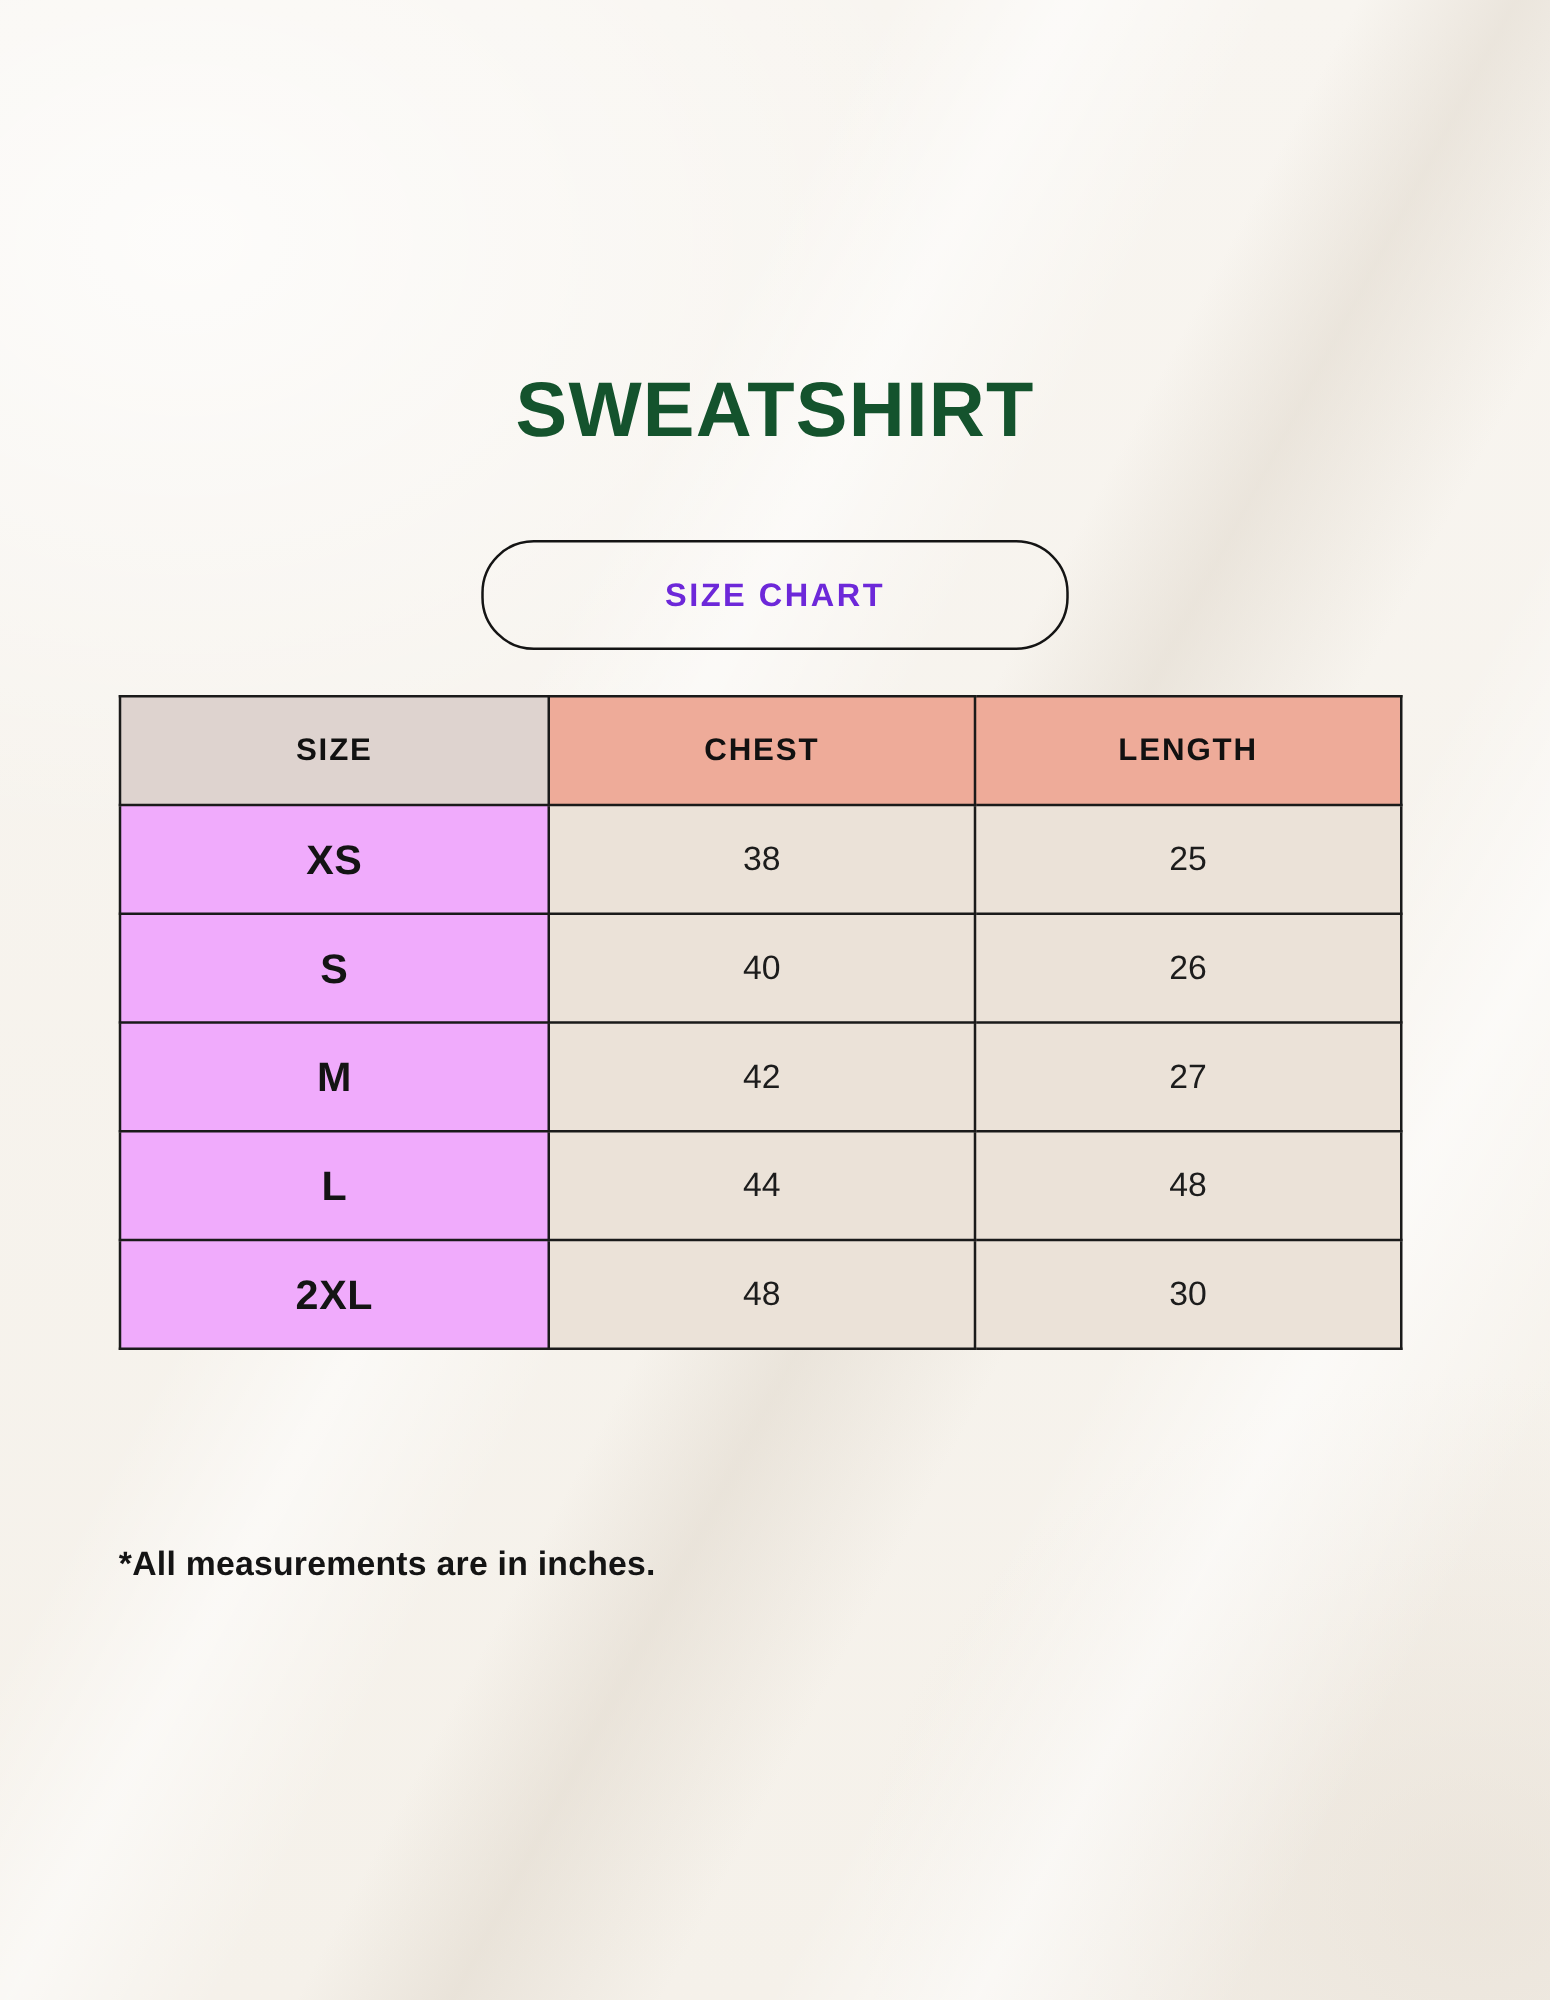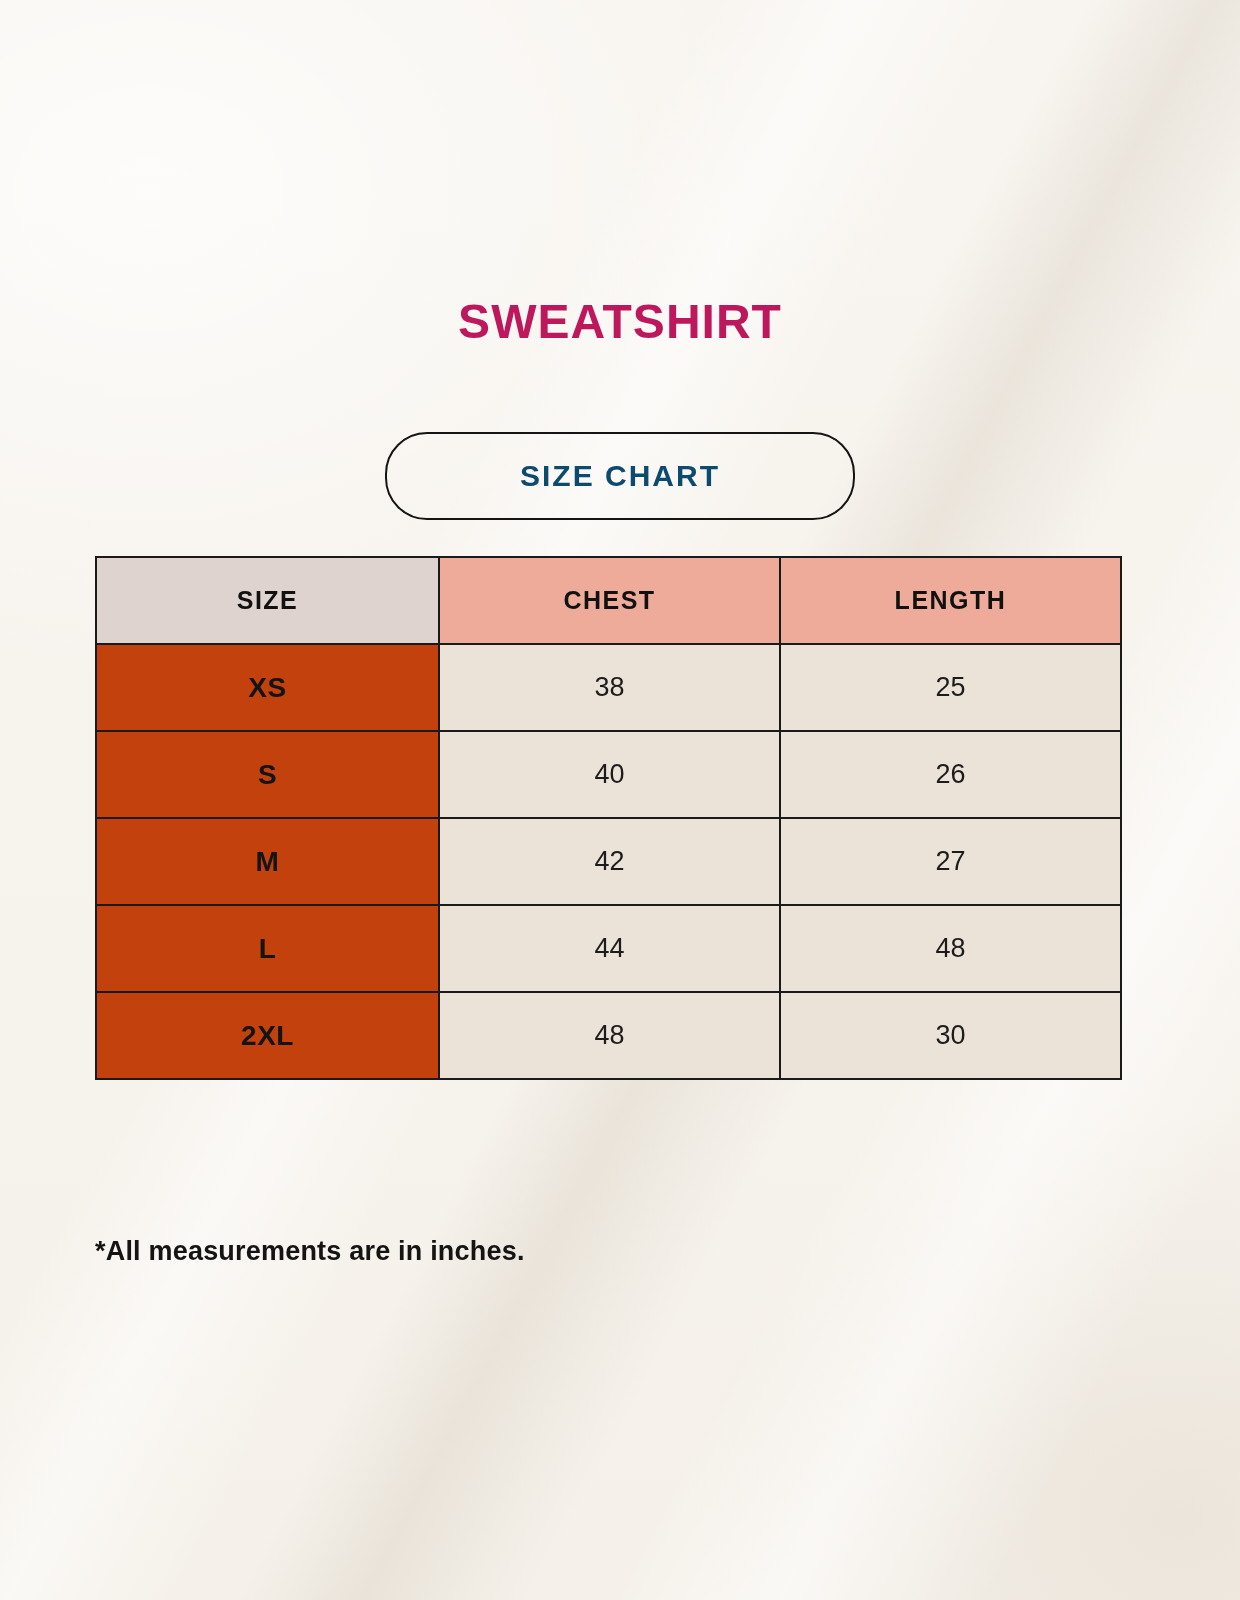--- a/index.html
+++ b/index.html
@@ -34,46 +34,46 @@
     width: 1240px;
     height: 1600px;
   }
 
   .title {
     position: absolute;
     top: 298px;
     left: 0;
     width: 1240px;
     text-align: center;
-    font-size: 48px;
+    font-size: 62px;
     font-weight: 700;
     letter-spacing: 1px;
-    color: #be185d;
+    color: #14532d;
     line-height: 1;
   }
 
   .pill {
     position: absolute;
     top: 432px;
     left: 50%;
     transform: translateX(-50%);
     width: 466px;
     height: 84px;
     border: 2px solid #141414;
     border-radius: 42px;
     display: flex;
     align-items: center;
     justify-content: center;
     background: transparent;
   }
   .pill-label {
-    font-size: 30px;
+    font-size: 26px;
     font-weight: 700;
     letter-spacing: 2px;
-    color: #0c4a6e;
+    color: #6d28d9;
   }
 
   .table-wrap {
     position: absolute;
     top: 556px;
     left: 95px;
     width: 1026px;
   }
 
   table.size-table {
@@ -96,22 +96,22 @@
   thead th {
     font-size: 25px;
     font-weight: 700;
     letter-spacing: 1.5px;
     color: #111111;
   }
   th.head-size { background: #ded3cf; }
   th.head-meas { background: #eeab99; }
 
   tbody td.size-cell {
-    background: #c2410c;
-    font-size: 28px;
+    background: #f0abfc;
+    font-size: 33px;
     font-weight: 700;
     color: #141414;
     letter-spacing: 0.5px;
   }
   tbody td.val-cell {
     background: #ebe2d8;
     font-size: 27px;
     font-weight: 400;
     color: #1c1c1c;
   }

